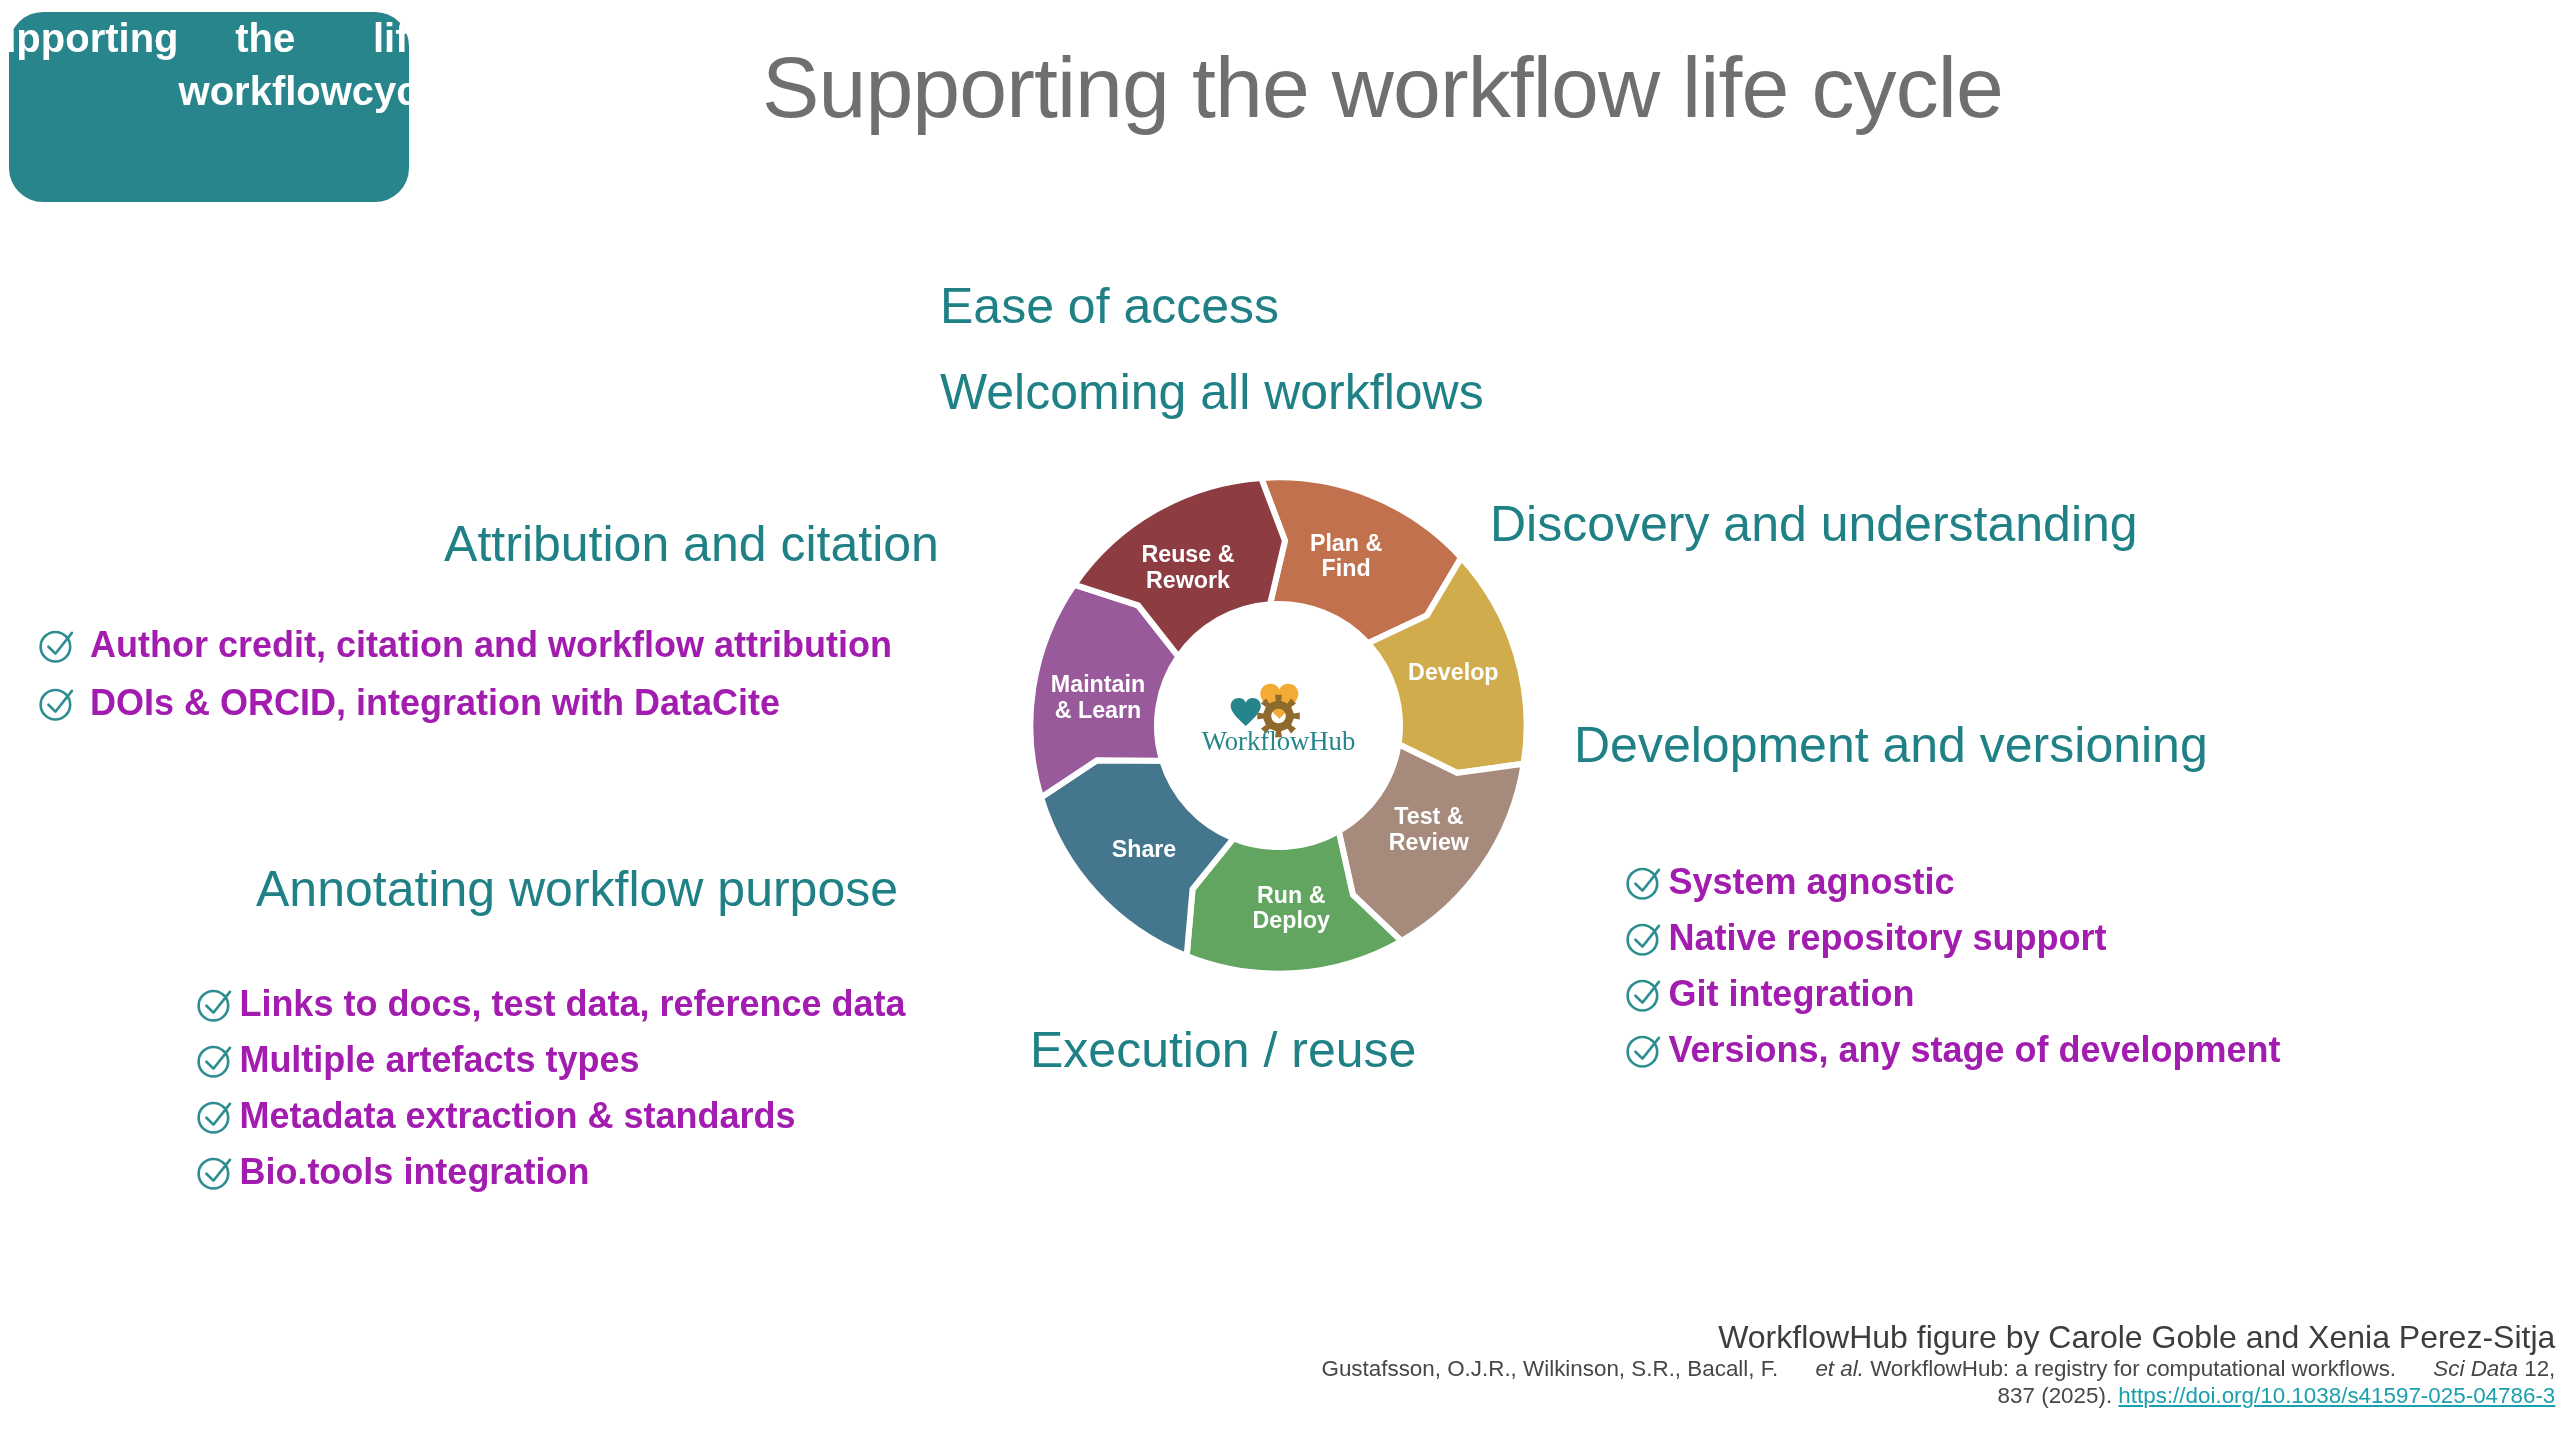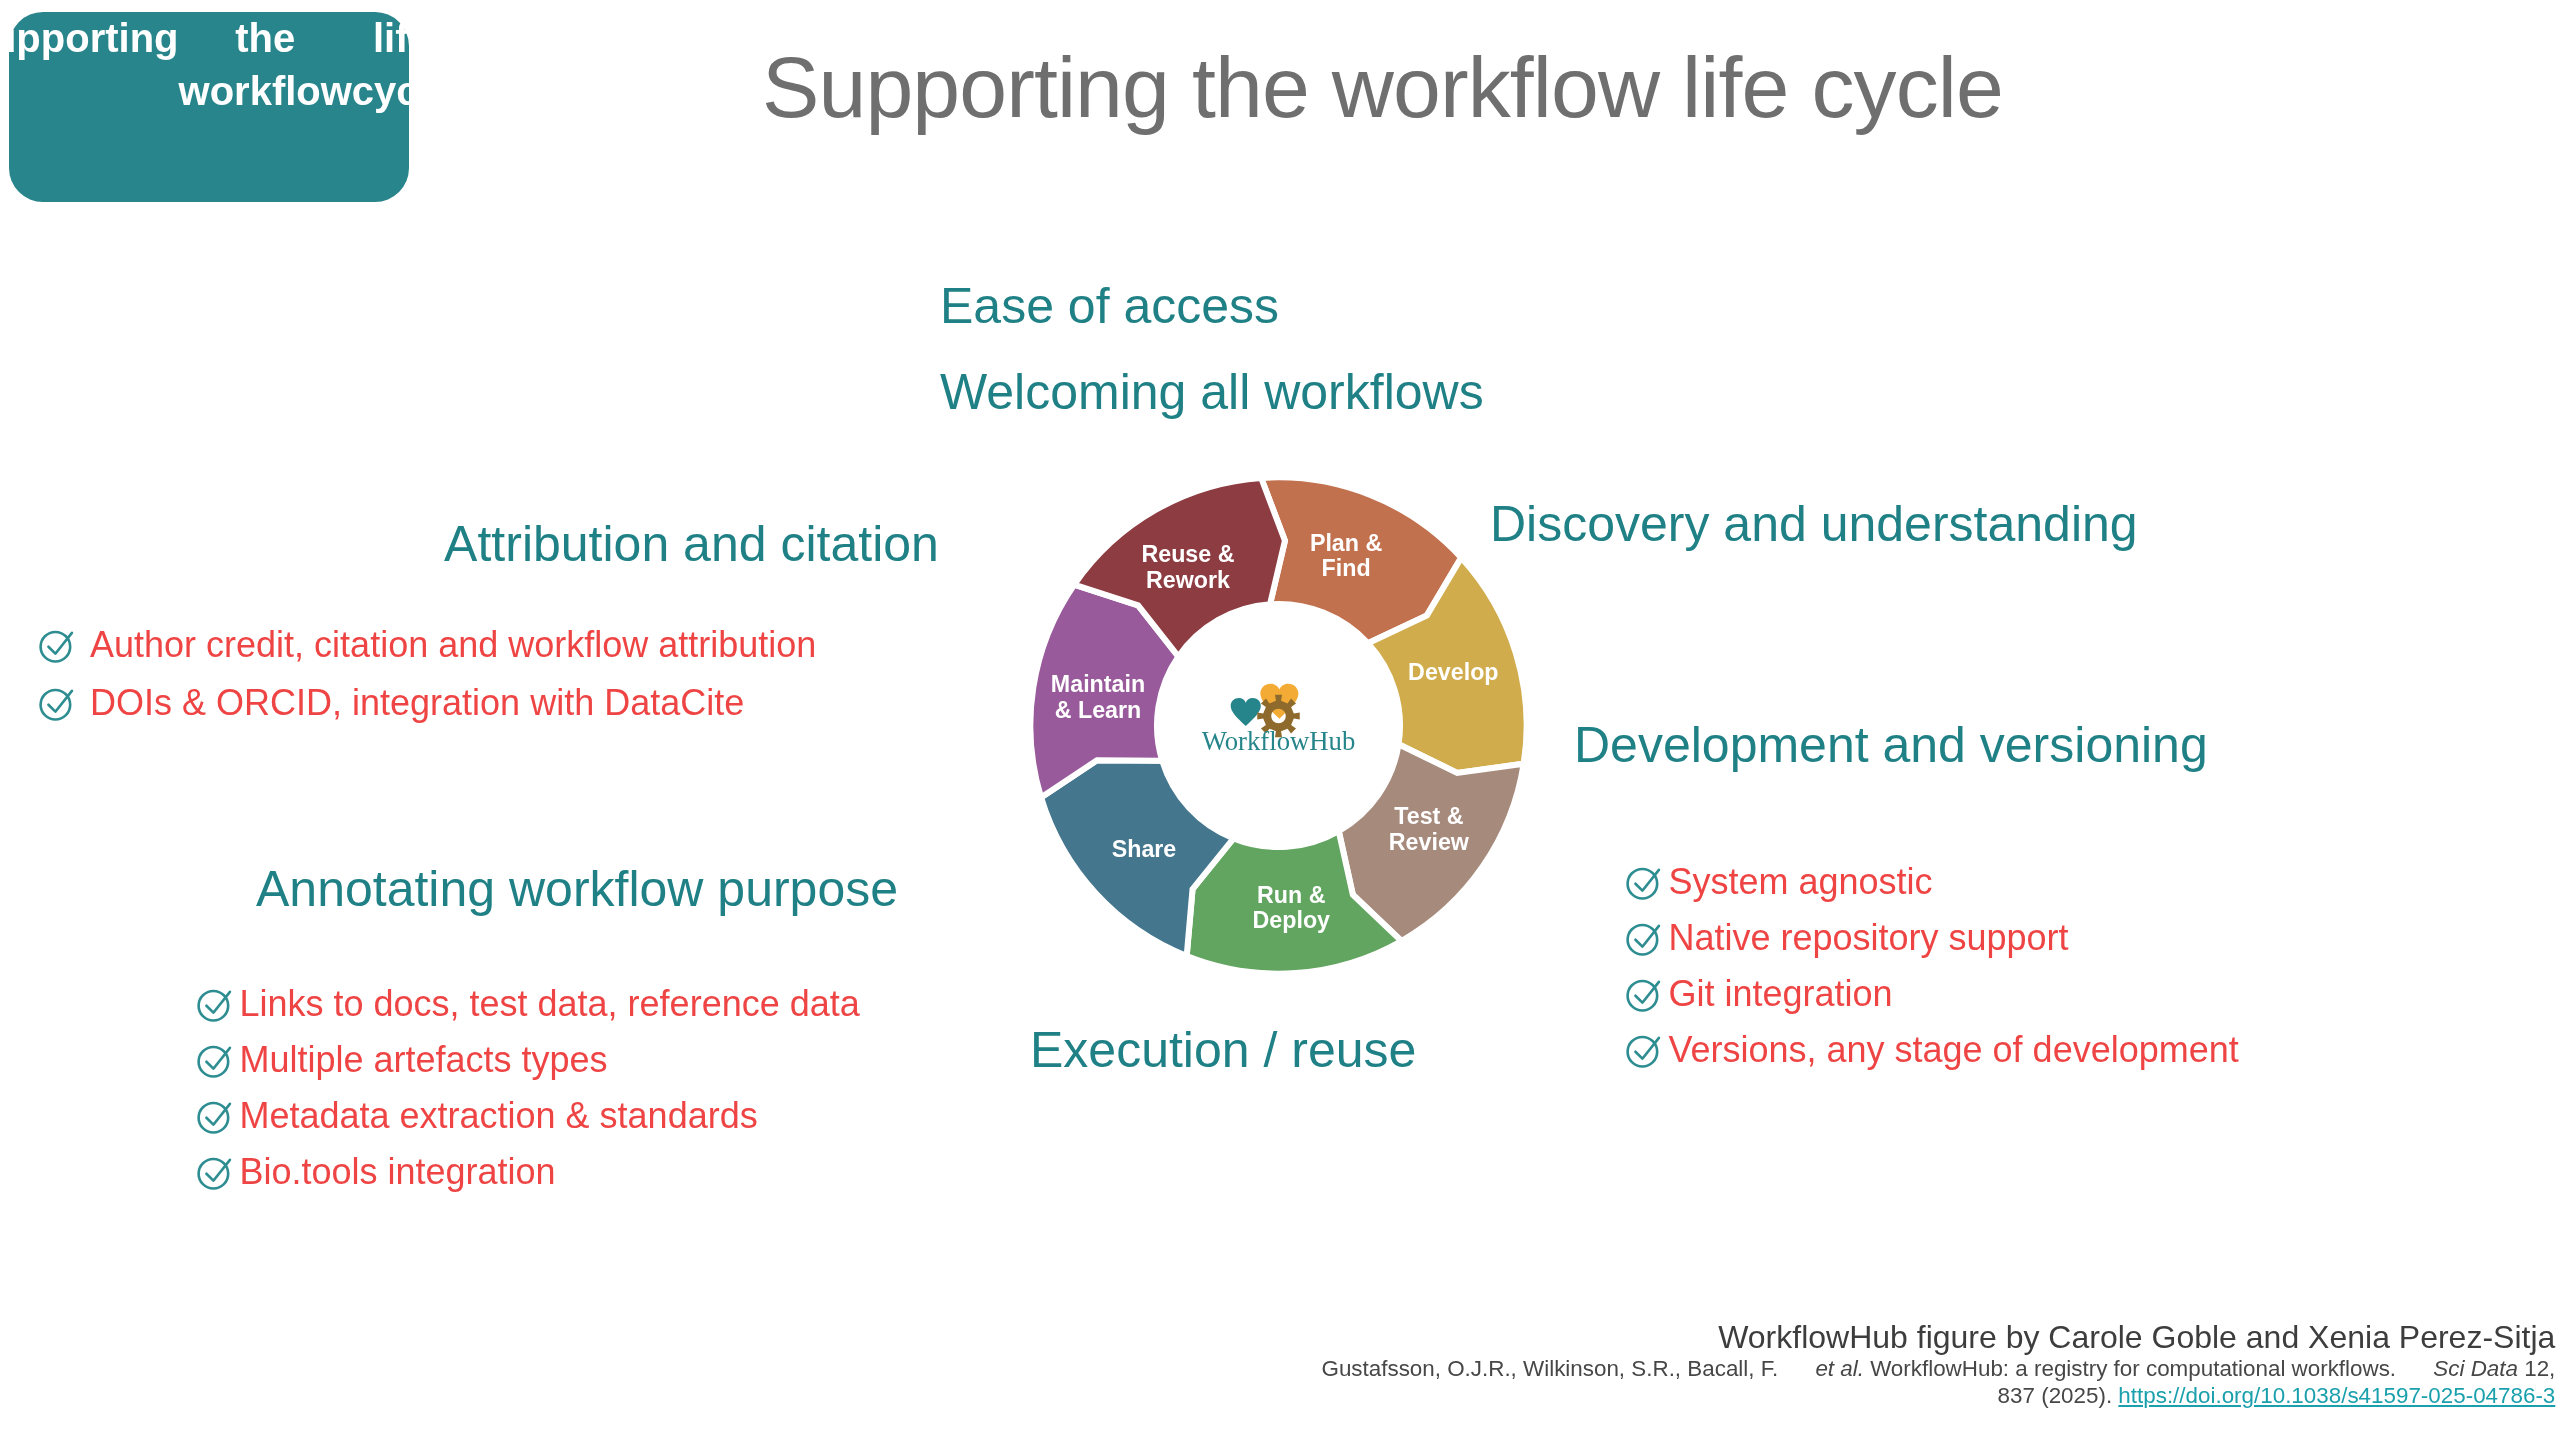--- a/index.html
+++ b/index.html
@@ -29,21 +29,21 @@
   .heading-annotating{left:256px;top:860px;width:862px;}
   .heading-discovery{left:1490px;top:495px;}
   .heading-development{left:1574px;top:716px;}
   .heading-execution{left:1030px;top:1021px;width:517px;}
 
   .checklist{display:flex;flex-direction:column;gap:11.2px;}
   .checklist-a{left:38px;top:622px;gap:13.8px;}
   .checklist-b{left:196px;top:961px;margin-top:20px;}
   .checklist-c{left:1625px;top:859px;}
   .check-item{display:flex;align-items:center;height:45px;white-space:nowrap;}
-  .check-item .txt{font-size:36px;font-weight:400;color:#ef4444;}
+  .check-item .txt{font-size:36px;font-weight:700;color:#a21caf;}
   .checklist-a .check-item .txt{margin-left:12px;}
   .checklist-b .check-item .txt,.checklist-c .check-item .txt{margin-left:3.4px;}
   .check-icon{width:40px;height:40px;flex:0 0 auto;}
 
   
   .wheel-wrap{left:1020px;top:467px;width:517px;height:517px;}
   .wheel-wrap svg{display:block;}
 
   
   .citation{right:20.7px;top:1319px;text-align:right;color:#3d3d3d;}

